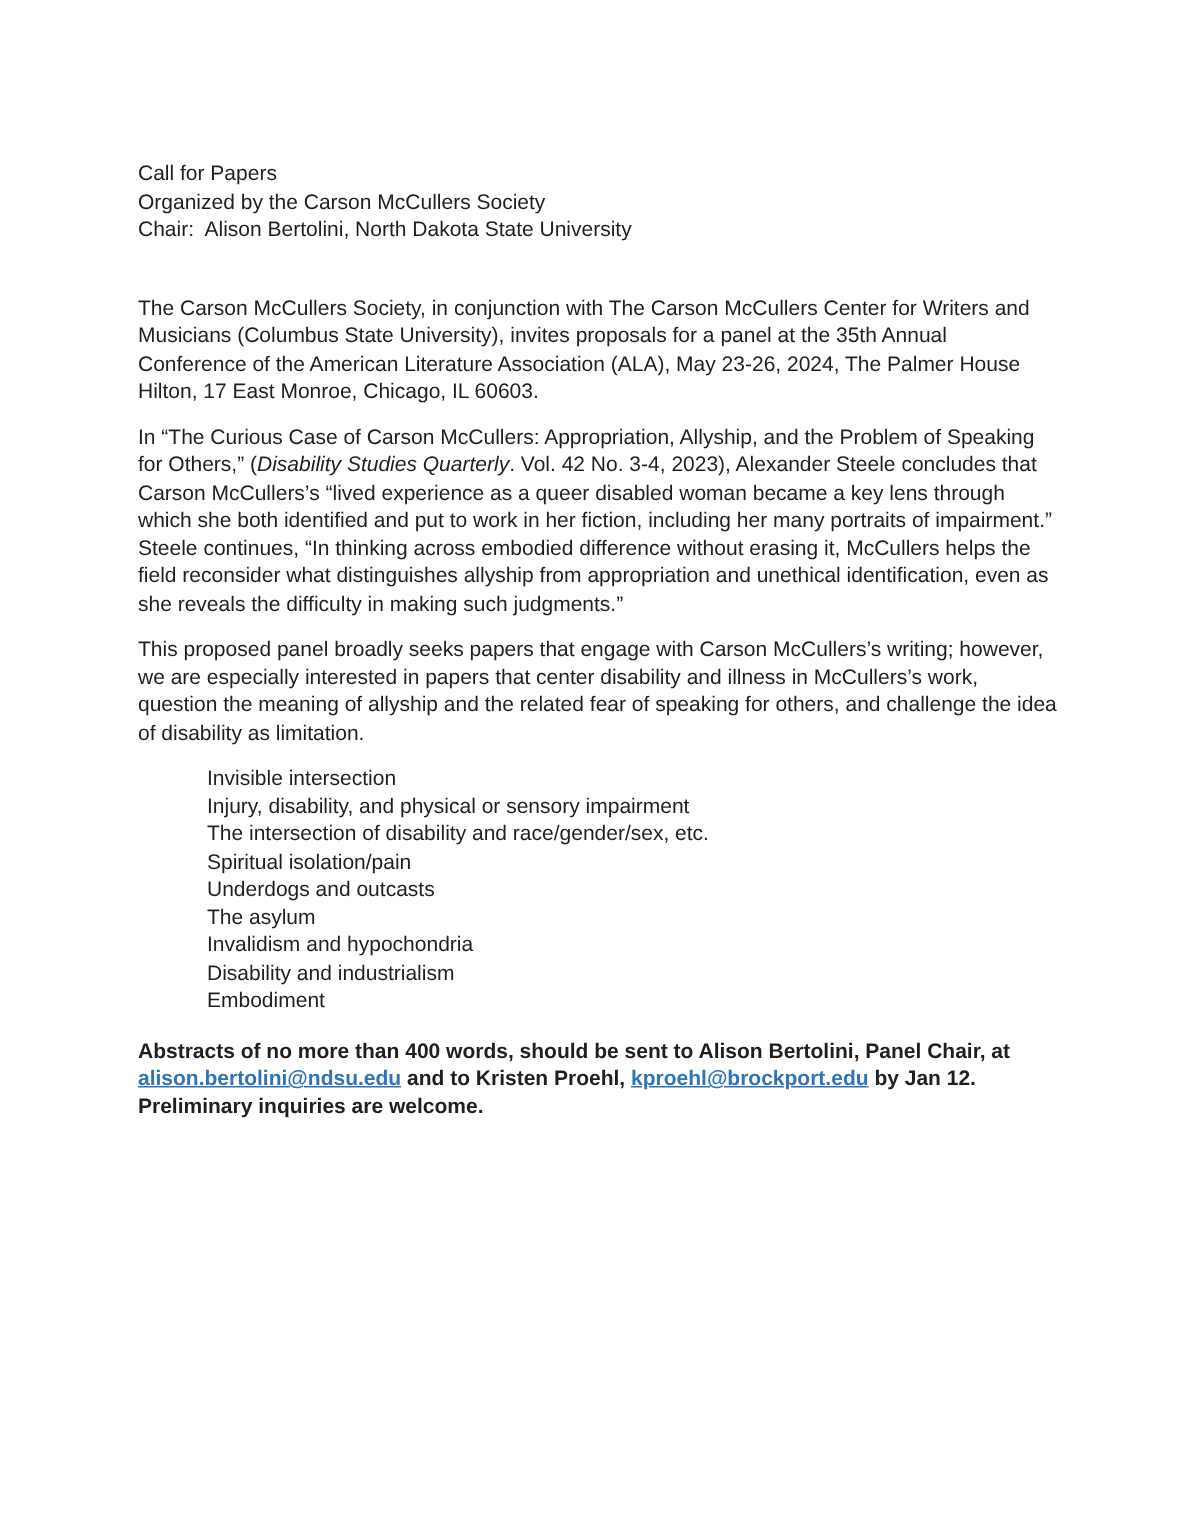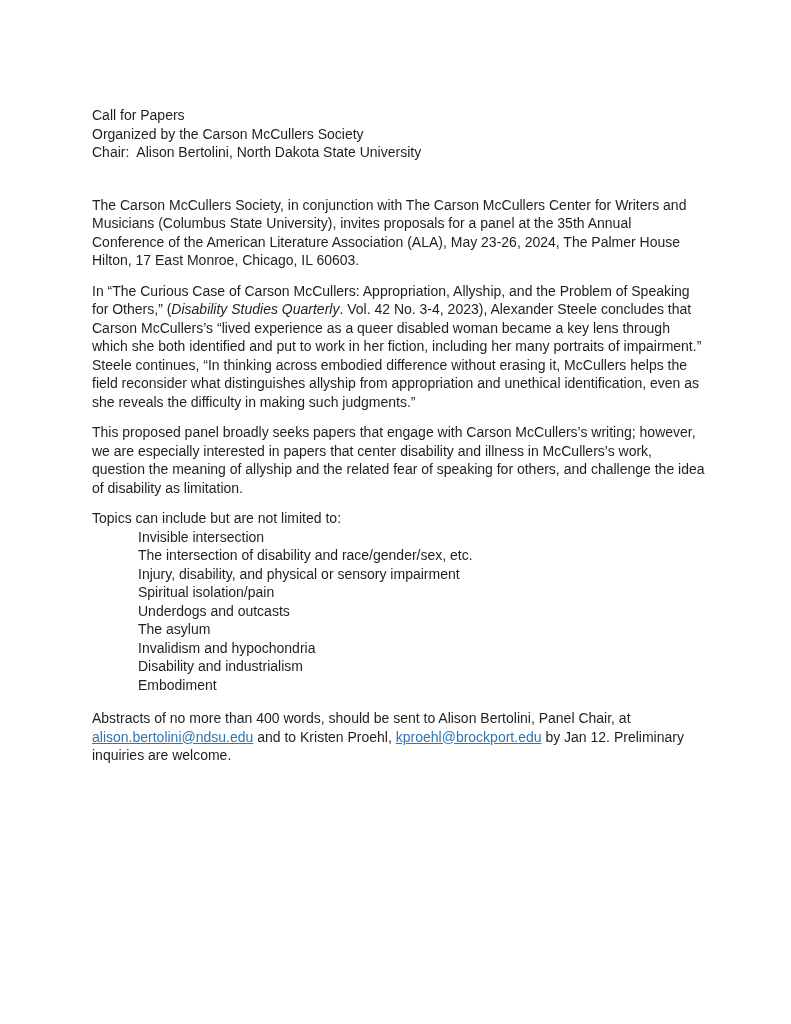--- a/index.html
+++ b/index.html
@@ -41,20 +41,21 @@
     font-style: italic;
   }
   .topics {
     margin: 0 0 13px 0;
   }
   .topic-item {
     padding-left: 46px;
   }
   .closing {
     margin-top: 15px;
+    font-weight: bold;
   }
   a.email-link {
     color: var(--link-color, #2E75B6);
     text-decoration: underline;
     cursor: pointer;
   }
 </style>
 </head>
 <body>
 
@@ -67,24 +68,23 @@
       <div class="line">Chair:  Alison Bertolini, North Dakota State University</div>
     </div>
 
     <p class="para">The Carson McCullers Society, in conjunction with The Carson McCullers Center for Writers and Musicians (Columbus State University), invites proposals for a panel at the 35th Annual Conference of the American Literature Association (ALA), May 23-26, 2024, The Palmer House Hilton, 17 East Monroe, Chicago, IL 60603.</p>
 
     <p class="para quote-para"><span>In “The Curious Case of Carson McCullers: Appropriation, Allyship, and the Problem of Speaking for Others,” (</span><em>Disability Studies Quarterly</em><span>. Vol. 42 No. 3-4, 2023), Alexander Steele concludes that Carson McCullers’s “lived experience as a queer disabled woman became a key lens through which she both identified and put to work in her fiction, including her many portraits of impairment.” Steele continues, “In thinking across embodied difference without erasing it, McCullers helps the field reconsider what distinguishes allyship from appropriation and unethical identification, even as she reveals the difficulty in making such judgments.”</span></p>
 
     <p class="para">This proposed panel broadly seeks papers that engage with Carson McCullers’s writing; however, we are especially interested in papers that center disability and illness in McCullers’s work, question the meaning of allyship and the related fear of speaking for others, and challenge the idea of disability as limitation.</p>
 
     <div class="topics">
-      <div class="line">Topics can include but are not limited to:</div>
       <div class="topic-item">Invisible intersection</div>
+      <div class="topic-item">Injury, disability, and physical or sensory impairment</div>
       <div class="topic-item">The intersection of disability and race/gender/sex, etc.</div>
-      <div class="topic-item">Injury, disability, and physical or sensory impairment</div>
       <div class="topic-item">Spiritual isolation/pain</div>
       <div class="topic-item">Underdogs and outcasts</div>
       <div class="topic-item">The asylum</div>
       <div class="topic-item">Invalidism and hypochondria</div>
       <div class="topic-item">Disability and industrialism</div>
       <div class="topic-item">Embodiment</div>
     </div>
 
     <p class="para closing"><span>Abstracts of no more than 400 words, should be sent to Alison Bertolini, Panel Chair, at </span><a href="#" class="email-link">alison.bertolini@ndsu.edu</a><span> and to Kristen Proehl, </span><a href="#" class="email-link">kproehl@brockport.edu</a><span> by Jan 12. Preliminary inquiries are welcome.</span></p>
 

